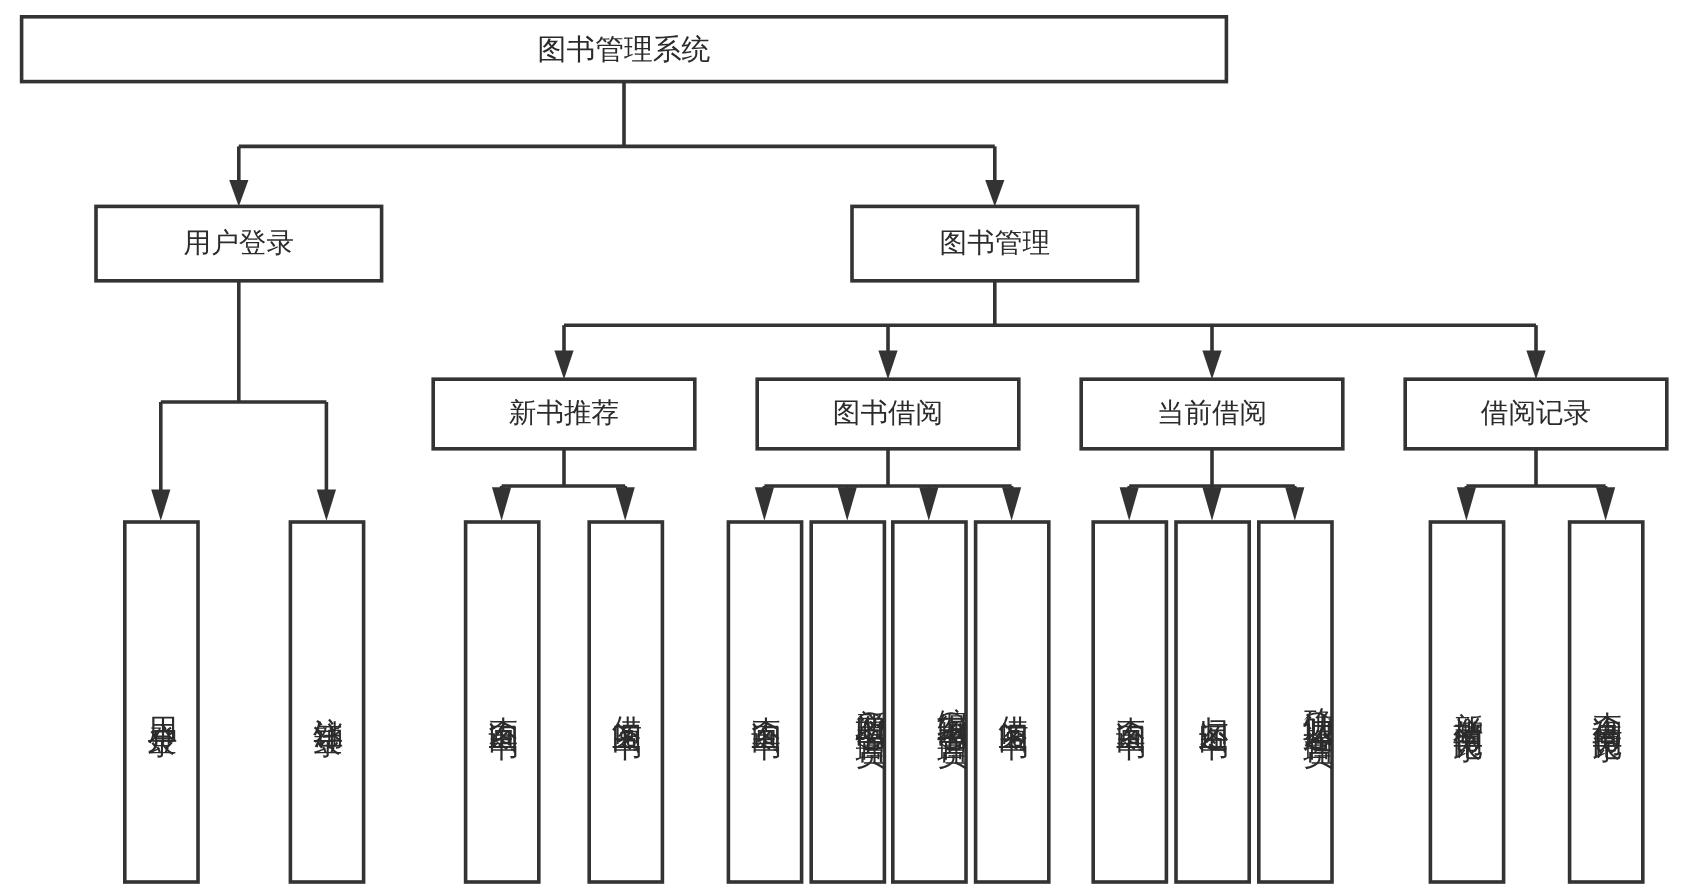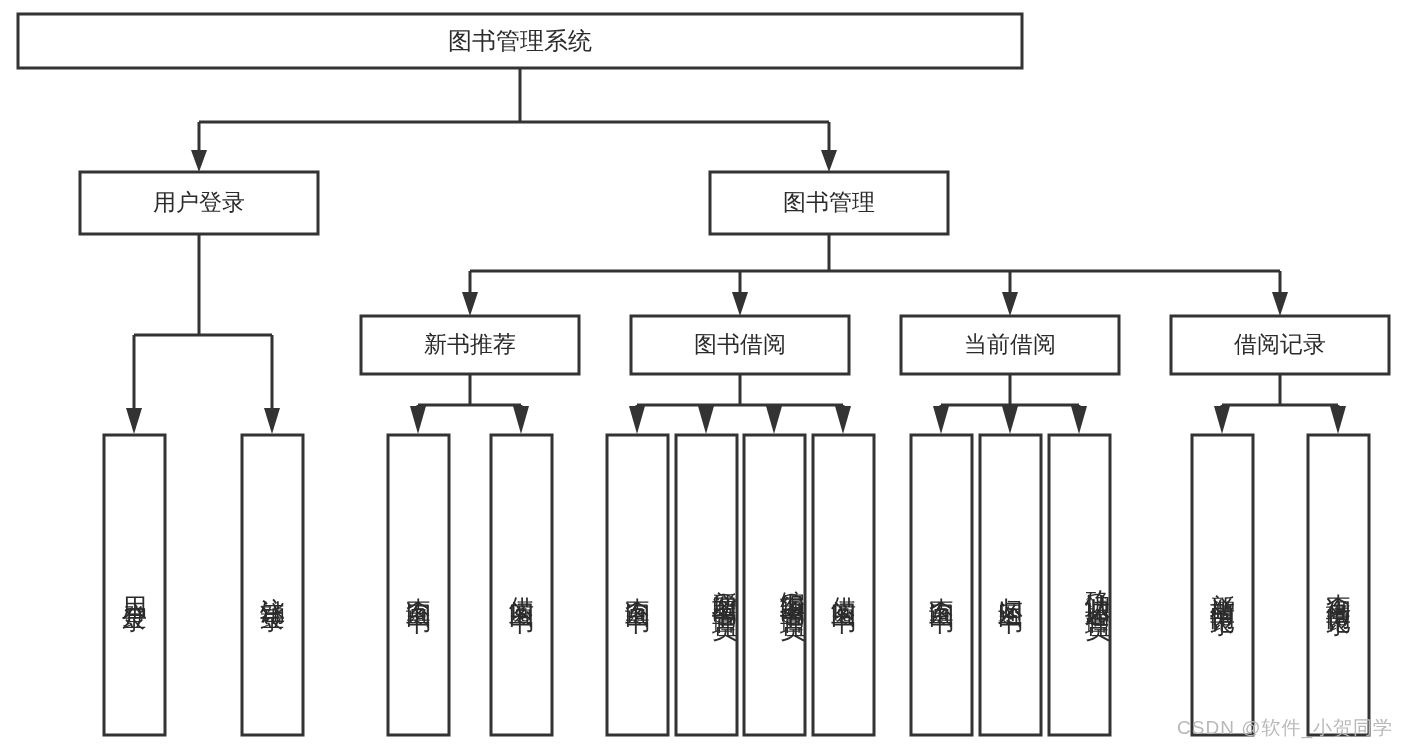--- a/index.html
+++ b/index.html
@@ -226,15 +226,14 @@
   <div class="vert-label" style="left:744px; top:441px; width:61px; height:294px; align-items:flex-start;">编辑图书（管理员）</div>
   <div class="vert-label" style="left:813px; top:435px; width:61px; height:300px;">借阅图书</div>
 
   <div class="vert-label" style="left:911px; top:435px; width:61px; height:300px;">查询图书</div>
   <div class="vert-label" style="left:980px; top:435px; width:61px; height:300px;">归还图书</div>
   <div class="vert-label" style="left:1049px; top:441px; width:61px; height:294px; align-items:flex-start;">确认归还（管理员）</div>
 
   <div class="vert-label" style="left:1192px; top:435px; width:61px; height:300px;">新增借阅记录</div>
   <div class="vert-label" style="left:1308px; top:435px; width:61px; height:300px;">查询借阅记录</div>
 
-  <div class="watermark">CSDN @软件_小贺同学</div>
 
 </div>
 
 </body></html>

